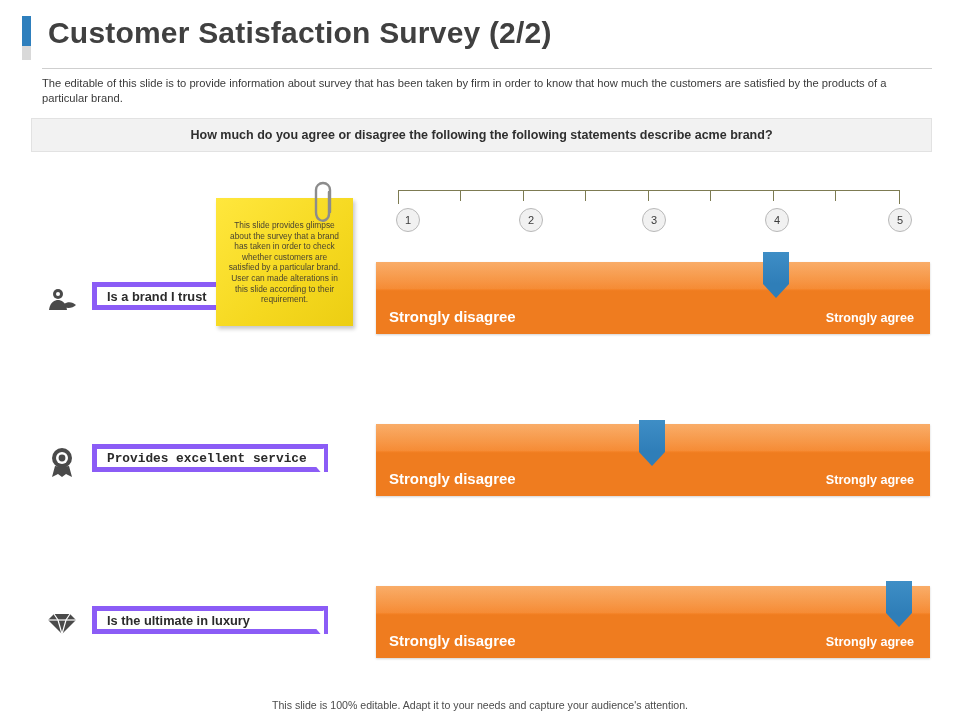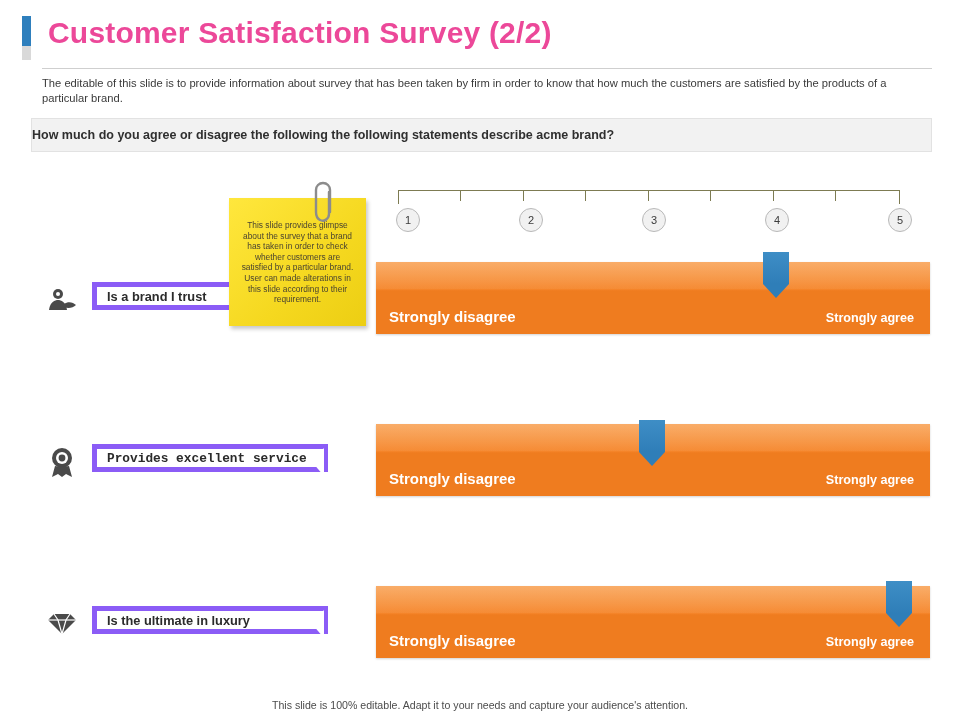--- a/index.html
+++ b/index.html
@@ -31,21 +31,21 @@
     height: 14px;
     background: #d9d9d9;
   }
   .slide-title {
     position: absolute;
     left: 48px;
     top: 16px;
     font-size: 30px;
     font-weight: bold;
     letter-spacing: 0.2px;
-    color: #ec4899;
+    color: #404040;
     white-space: nowrap;
   }
   .title-rule {
     position: absolute;
     left: 42px;
     top: 68px;
     width: 890px;
     height: 1px;
     background: #cfcfcf;
   }
@@ -64,20 +64,21 @@
   .question-banner {
     position: absolute;
     left: 31px;
     top: 118px;
     width: 899px;
     height: 32px;
     background: #f2f2f2;
     border: 1px solid #e2e2e2;
     display: flex;
     align-items: center;
+    justify-content: center;
   }
   .question-banner span {
     font-size: 12.5px;
     font-weight: bold;
     color: #2f2f2f;
   }
 
   
   .scale {
     position: absolute;
@@ -218,21 +219,21 @@
     left: 0; top: 32px;
     width: 0; height: 0;
     border-left: 13px solid transparent;
     border-right: 13px solid transparent;
     border-top: 14px solid #2f7eb8;
   }
 
   
   .sticky {
     position: absolute;
-    left: 229px;
+    left: 216px;
     top: 198px;
     width: 137px;
     height: 128px;
     background: linear-gradient(135deg, #ffe73d 0%, #f5d81f 60%, #ecce13 100%);
     box-shadow: 2px 3px 4px rgba(0,0,0,0.22);
     padding: 22px 10px 8px 10px;
     box-sizing: border-box;
   }
   .sticky-text {
     font-size: 8.4px;

